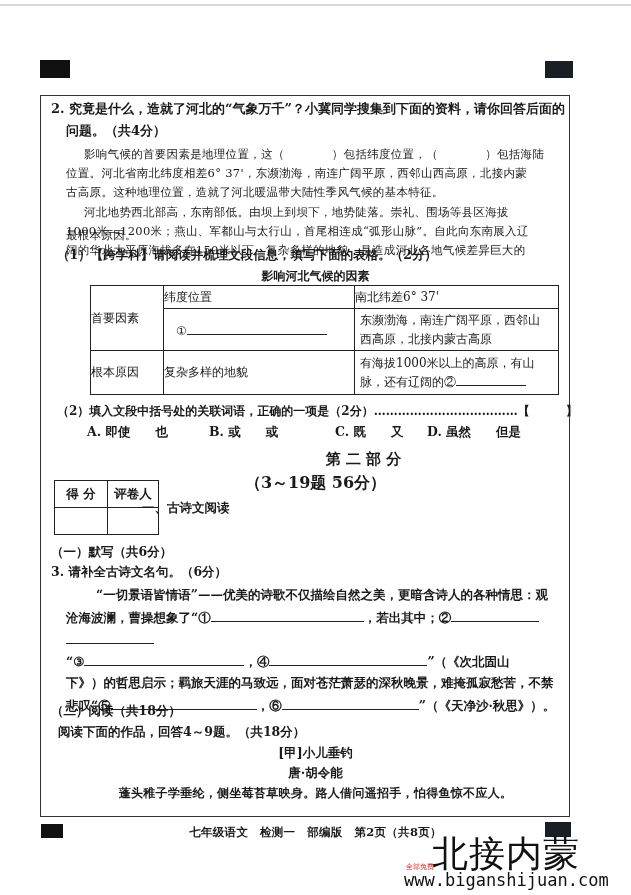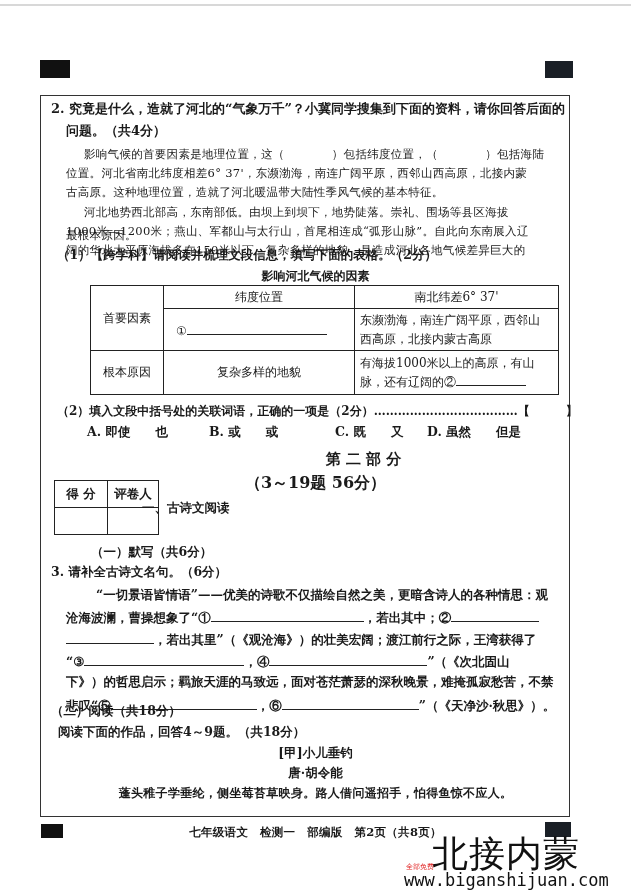--- a/index.html
+++ b/index.html
@@ -10,21 +10,21 @@
     .topline { position: absolute; left: 0; top: 4px; width: 631px; height: 2px; background: #d8d8d8; }
     .marker { position: absolute; background: #111; }
     .frame {
       position: absolute; left: 40px; top: 95px; width: 530px; height: 722px;
       border: 1.5px solid #333; box-sizing: border-box;
     }
     .t { position: absolute; white-space: nowrap; font-size: 12.5px; line-height: 16px; }
     .b { font-weight: bold; }
     .k { font-family: "DejaVu Serif", serif; font-size: 11.5px; letter-spacing: 0.3px; }
     .tbl { position: absolute; border-collapse: collapse; }
-    .tbl td { border: 1.3px solid #222; font-size: 12px; padding: 0; text-align: center; vertical-align: middle; }
+    .tbl td { border: 1.3px solid #222; font-size: 12px; padding: 0; vertical-align: middle; }
     .blank { display: inline-block; border-bottom: 1px solid #222; height: 12px; vertical-align: baseline; }
     .center { left: 0; width: 631px; text-align: center; }
     .wm-big { position: absolute; left: 432px; top: 830px; font-size: 36px; font-family: "DejaVu Sans", sans-serif; color: #111; letter-spacing: 1px; }
     .wm-red { position: absolute; left: 406px; top: 862px; font-size: 7px; color: #e02020; font-family: "DejaVu Sans", sans-serif; }
     .wm-url { position: absolute; left: 404px; top: 870px; font-size: 17px; font-family: "DejaVu Sans Mono", monospace; color: #111; }
     .scorebox { position: absolute; left: 54px; top: 480px; border-collapse: collapse; }
     .scorebox td { border: 1.3px solid #222; font-size: 12.5px; text-align: center; }
   </style>
 </head>
 <body>
@@ -94,34 +94,34 @@
     <td style="width:48px;font-weight:bold;">评卷人</td>
   </tr>
   <tr style="height:27px;">
     <td></td>
     <td></td>
   </tr>
 </tbody>
   </table>
 <div class="t b" style="left:142px;top:500px;">一、古诗文阅读</div>
 
-<div class="t b" style="left:51px;top:544px;margin-left:40px;">（一）默写（共6分）</div>
+<div class="t b" style="left:51px;top:544px;">（一）默写（共6分）</div>
 <div class="t b" style="left:51px;top:564px;">3. 请补全古诗文名句。（6分）</div>
 
 <div class="t b" style="left:96px;top:587px;">“一切景语皆情语”——优美的诗歌不仅描绘自然之美，更暗含诗人的各种情思：观</div>
 <div class="t b" style="left:66px;top:609px;">
   <span>沧海波澜，曹操想象了“①</span><span class="blank" style="width:153px;"></span><span>，若出其中；②</span><span class="blank" style="width:88px;"></span>
 </div>
 <div class="t b" style="left:66px;top:631px;">
-  <span class="blank" style="width:88px;"></span><span>，若出其里”（《观沧海》）的壮美宏阔；渡江前行之际，王湾获得了</span>
+  <span class="blank" style="width:88px;"></span>
 </div>
 <div class="t b" style="left:66px;top:653px;">
   <span>“③</span><span class="blank" style="width:160px;"></span><span>，④</span><span class="blank" style="width:158px;"></span><span>”（《次北固山</span>
 </div>
-<div class="t b" style="left:66px;top:675px;font-family:Liberation Mono, monospace;">下》）的哲思启示；羁旅天涯的马致远，面对苍茫萧瑟的深秋晚景，难掩孤寂愁苦，不禁</div>
+<div class="t b" style="left:66px;top:675px;">下》）的哲思启示；羁旅天涯的马致远，面对苍茫萧瑟的深秋晚景，难掩孤寂愁苦，不禁</div>
 <div class="t b" style="left:66px;top:697px;">
   <span>悲叹“⑤</span><span class="blank" style="width:146px;"></span><span>，⑥</span><span class="blank" style="width:137px;"></span><span>”（《天净沙·秋思》）。</span>
 </div>
 
 <div class="t b" style="left:51px;top:703px;">（二）阅读（共18分）</div>
 <div class="t b" style="left:58px;top:724px;">阅读下面的作品，回答4～9题。（共18分）</div>
 <div class="t b center" style="top:745px;">[甲]小儿垂钓</div>
 <div class="t b center" style="top:765px;">唐·胡令能</div>
 <div class="t b center k" style="top:785px;font-size:12px;">蓬头稚子学垂纶，侧坐莓苔草映身。路人借问遥招手，怕得鱼惊不应人。</div>
 

